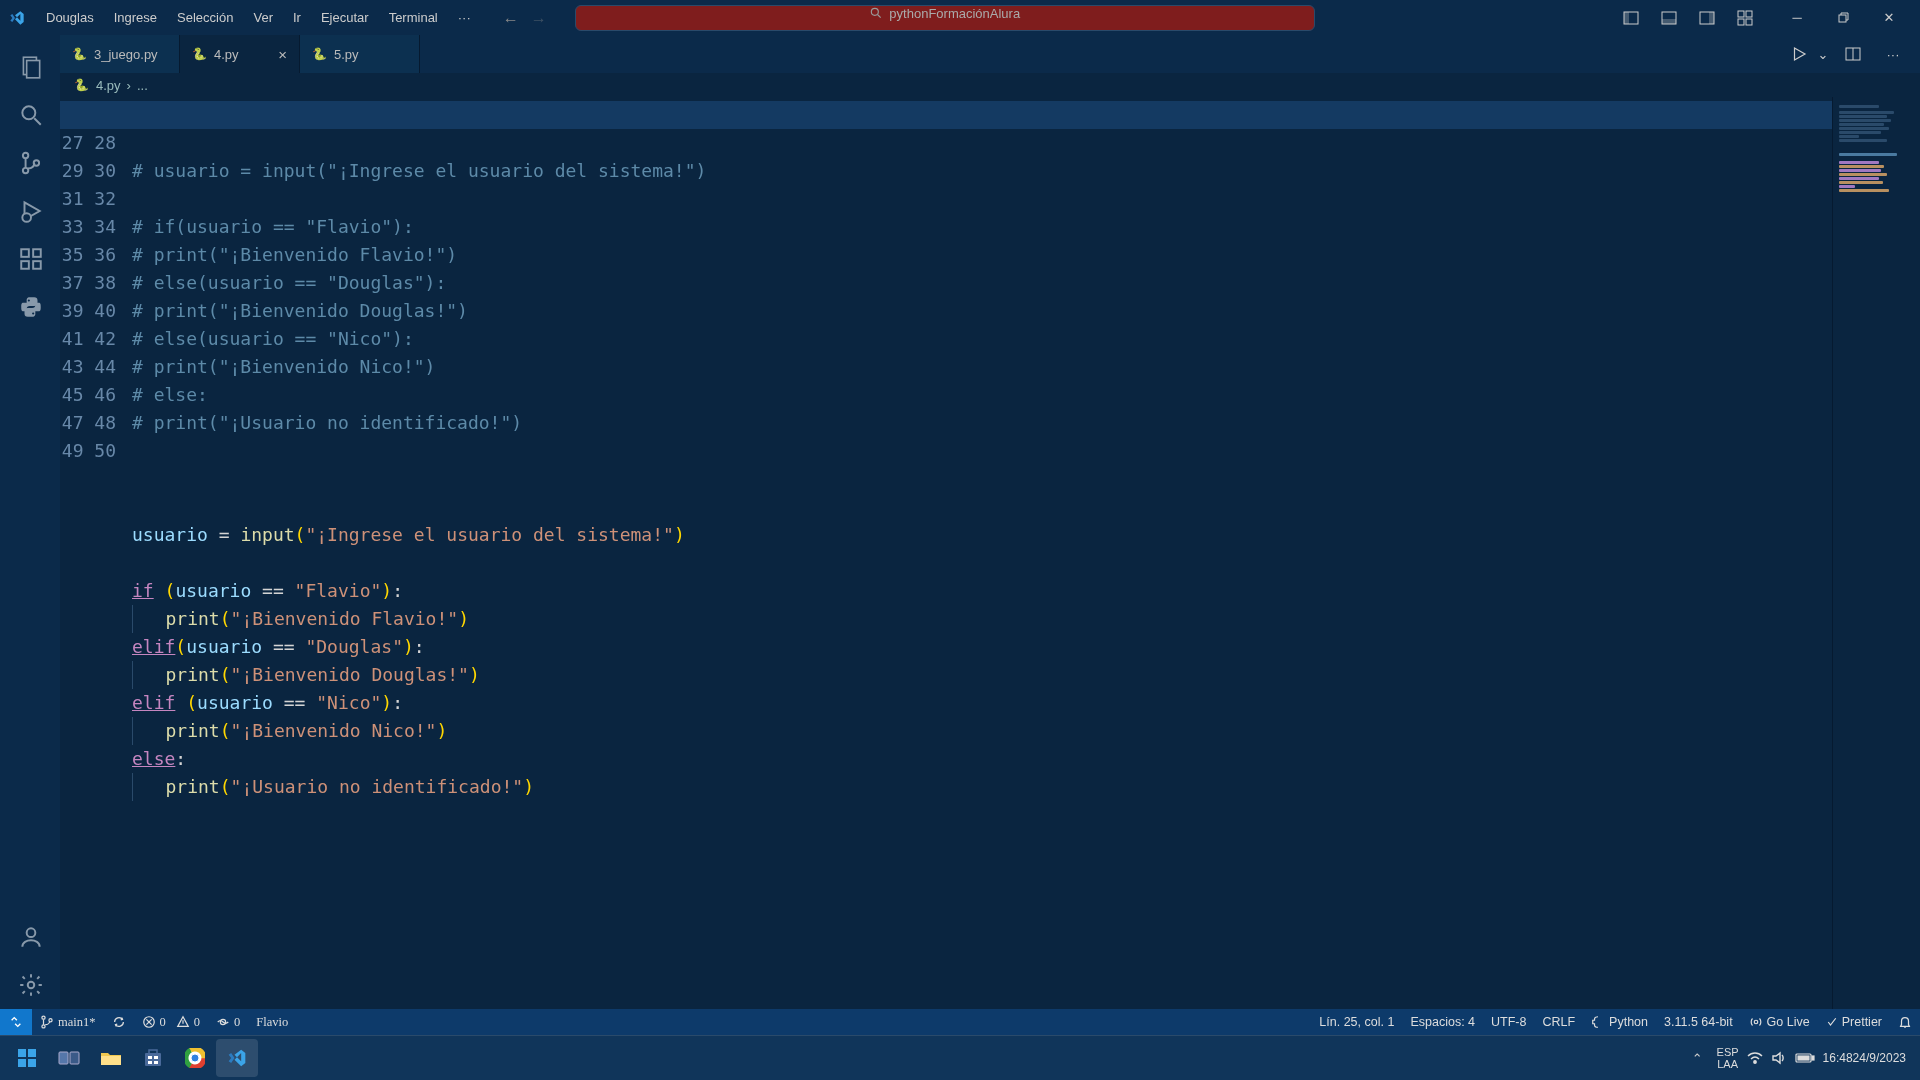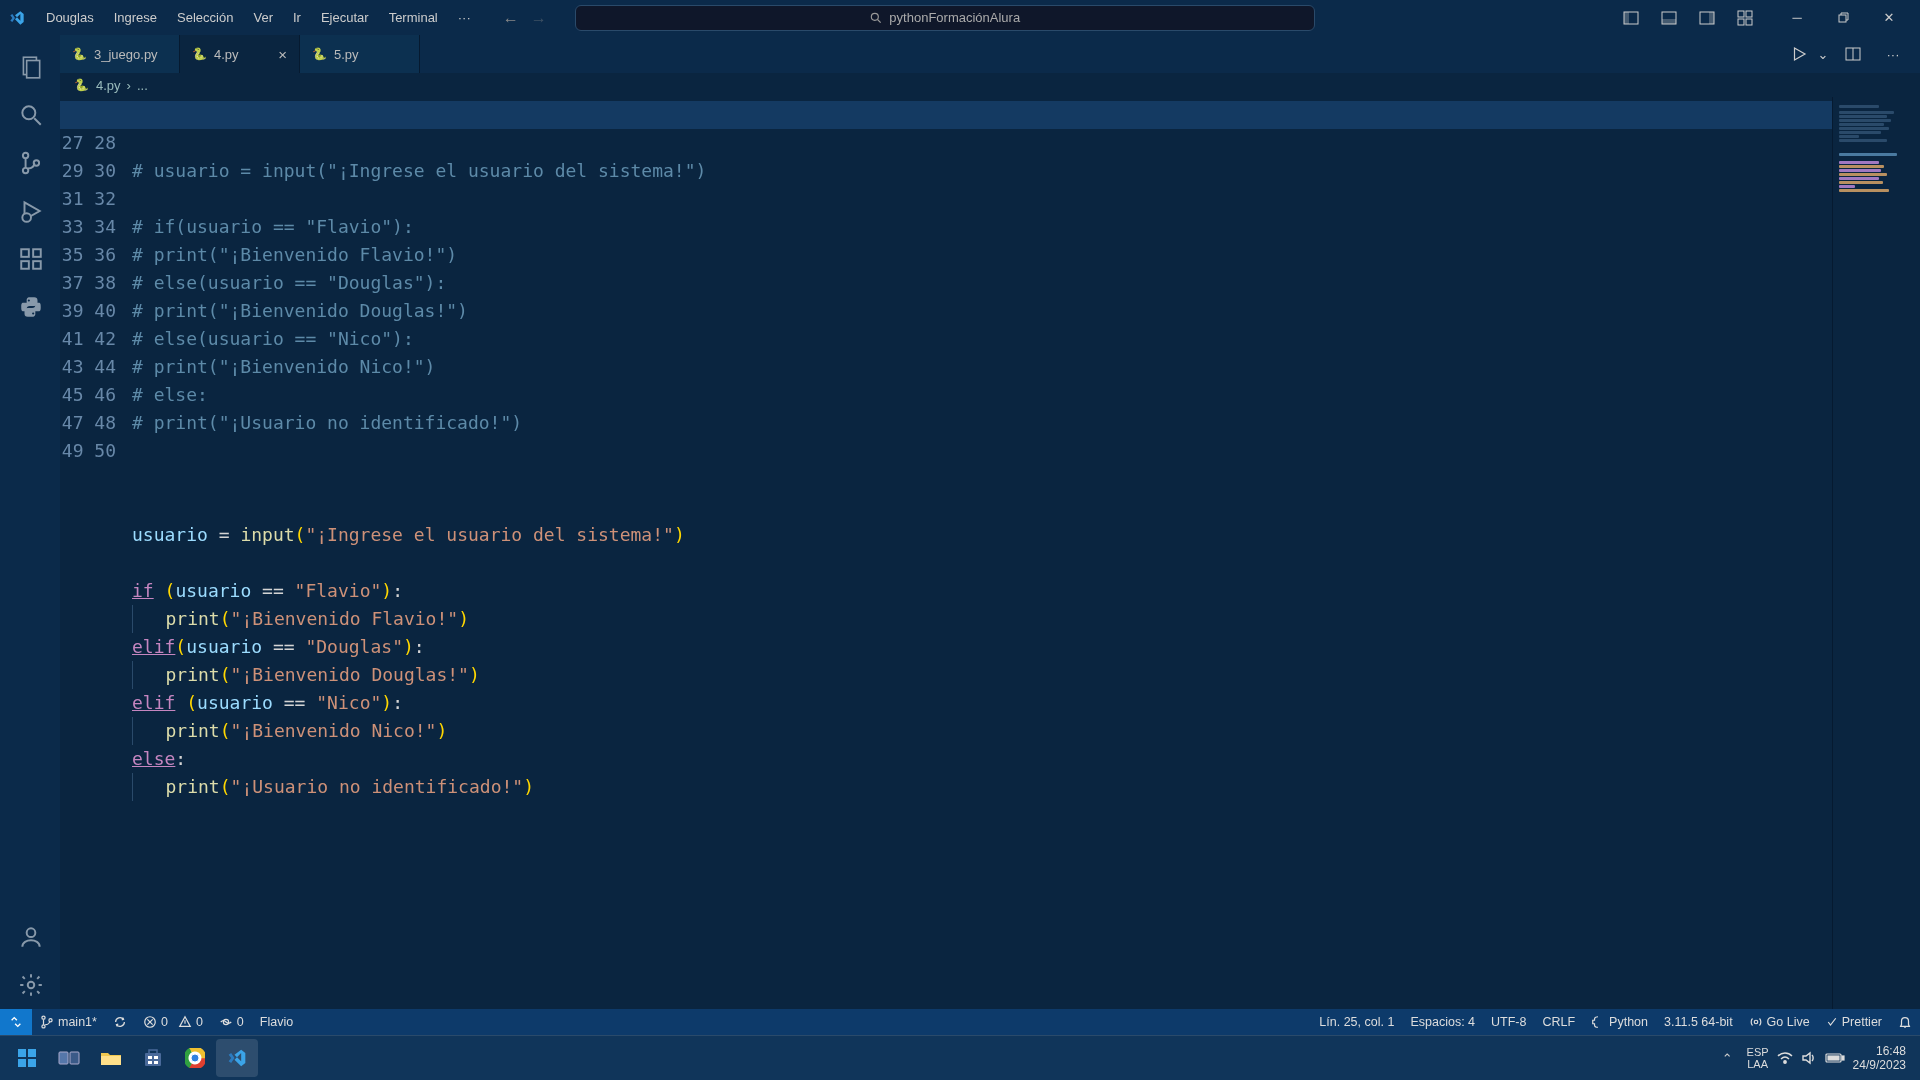--- a/index.html
+++ b/index.html
@@ -20,25 +20,24 @@
 }
 .vscode-icon { width: 18px; height: 18px; margin-right: 12px; display:flex; align-items:center; justify-content:center;}
 .menu { display: flex; gap: 4px; }
 .menu-item { padding: 4px 8px; color: #ccc; cursor: pointer; font-size: 13px; }
 .menu-more { padding: 4px 8px; color: #ccc; }
 .nav-arrows { display: flex; gap: 12px; margin-left: 24px; margin-right: 16px; }
 .nav-arrow { color: #888; font-size: 16px; cursor: pointer; }
 .search-box {
   flex: 0 0 740px;
   height: 26px;
-  background: #0f172a;
+  background: #7f1d1d;
   border: 1px solid #2a4a6a;
   border-radius: 6px;
   display: flex;
-  align-items: center;
   justify-content: center;
   gap: 6px;
   color: #aaa;
   margin-left: 12px;
 }
 .title-right { margin-left: auto; display: flex; gap: 4px; align-items: center; }
 .layout-icon { width: 34px; height: 28px; display: flex; align-items: center; justify-content:center; color:#ccc; cursor:pointer;}
 .win-controls { display: flex; margin-left: 8px; }
 .win-btn { width: 46px; height: 35px; display:flex; align-items:center; justify-content:center; color:#ccc; cursor:pointer;}
 
@@ -85,38 +84,38 @@
 .mm-block { position:absolute; left:6px; background:#2a4a6a; border-radius:1px;}
 
 .status-bar {
   height: 26px;
   background: #0d3a6a;
   display:flex;
   align-items:center;
   color:#ddd;
   font-size:12.5px;
 }
-.sb-left { display:flex; align-items:flex-end;}
+.sb-left { display:flex; align-items:flex-end;font-family:Liberation Serif, serif;}
 .sb-item { padding:0 8px; display:flex; align-items:center; gap:4px; cursor:pointer; height:26px;}
 .sb-remote { background:#1177cc; width:32px; justify-content:center;}
 .sb-right { margin-left:auto; display:flex; align-items:center;}
 
 .taskbar {
   height: 45px;
   background:#10355a;
   display:flex;
   align-items:center;
   padding:0 6px;
   border-top:1px solid #2a4a6a;
 }
 .tb-icon { width:42px; height:38px; display:flex; align-items:center; justify-content:center; cursor:pointer; border-radius:4px;}
 .tb-right { margin-left:auto; display:flex; align-items:center; gap:8px; color:#ddd; font-size:12px;}
 .tb-chev { color:#ccc; font-size:13px; margin-right:6px;}
 .tb-lang { display:flex; flex-direction:column; align-items:center; font-size:11px; line-height:12px;}
-.tb-clock { display:flex; flex-direction:column; align-items:flex-end; font-size:12px; line-height:14px; margin-right:8px;}
+.tb-clock { display:flex; flex-direction:row; align-items:flex-end; font-size:12px; line-height:14px; margin-right:8px;}
 
 svg { display:block; }
 </style>
 </head>
 <body>
 
 <div class="titlebar">
   <div class="vscode-icon">
     <svg width="16" height="16" viewBox="0 0 24 24">
         <path fill="#3ba4e8" d="M17 2l5 4v12l-5 4-8-8 3-3 5 5V6l-5 5-3-3z"></path>

